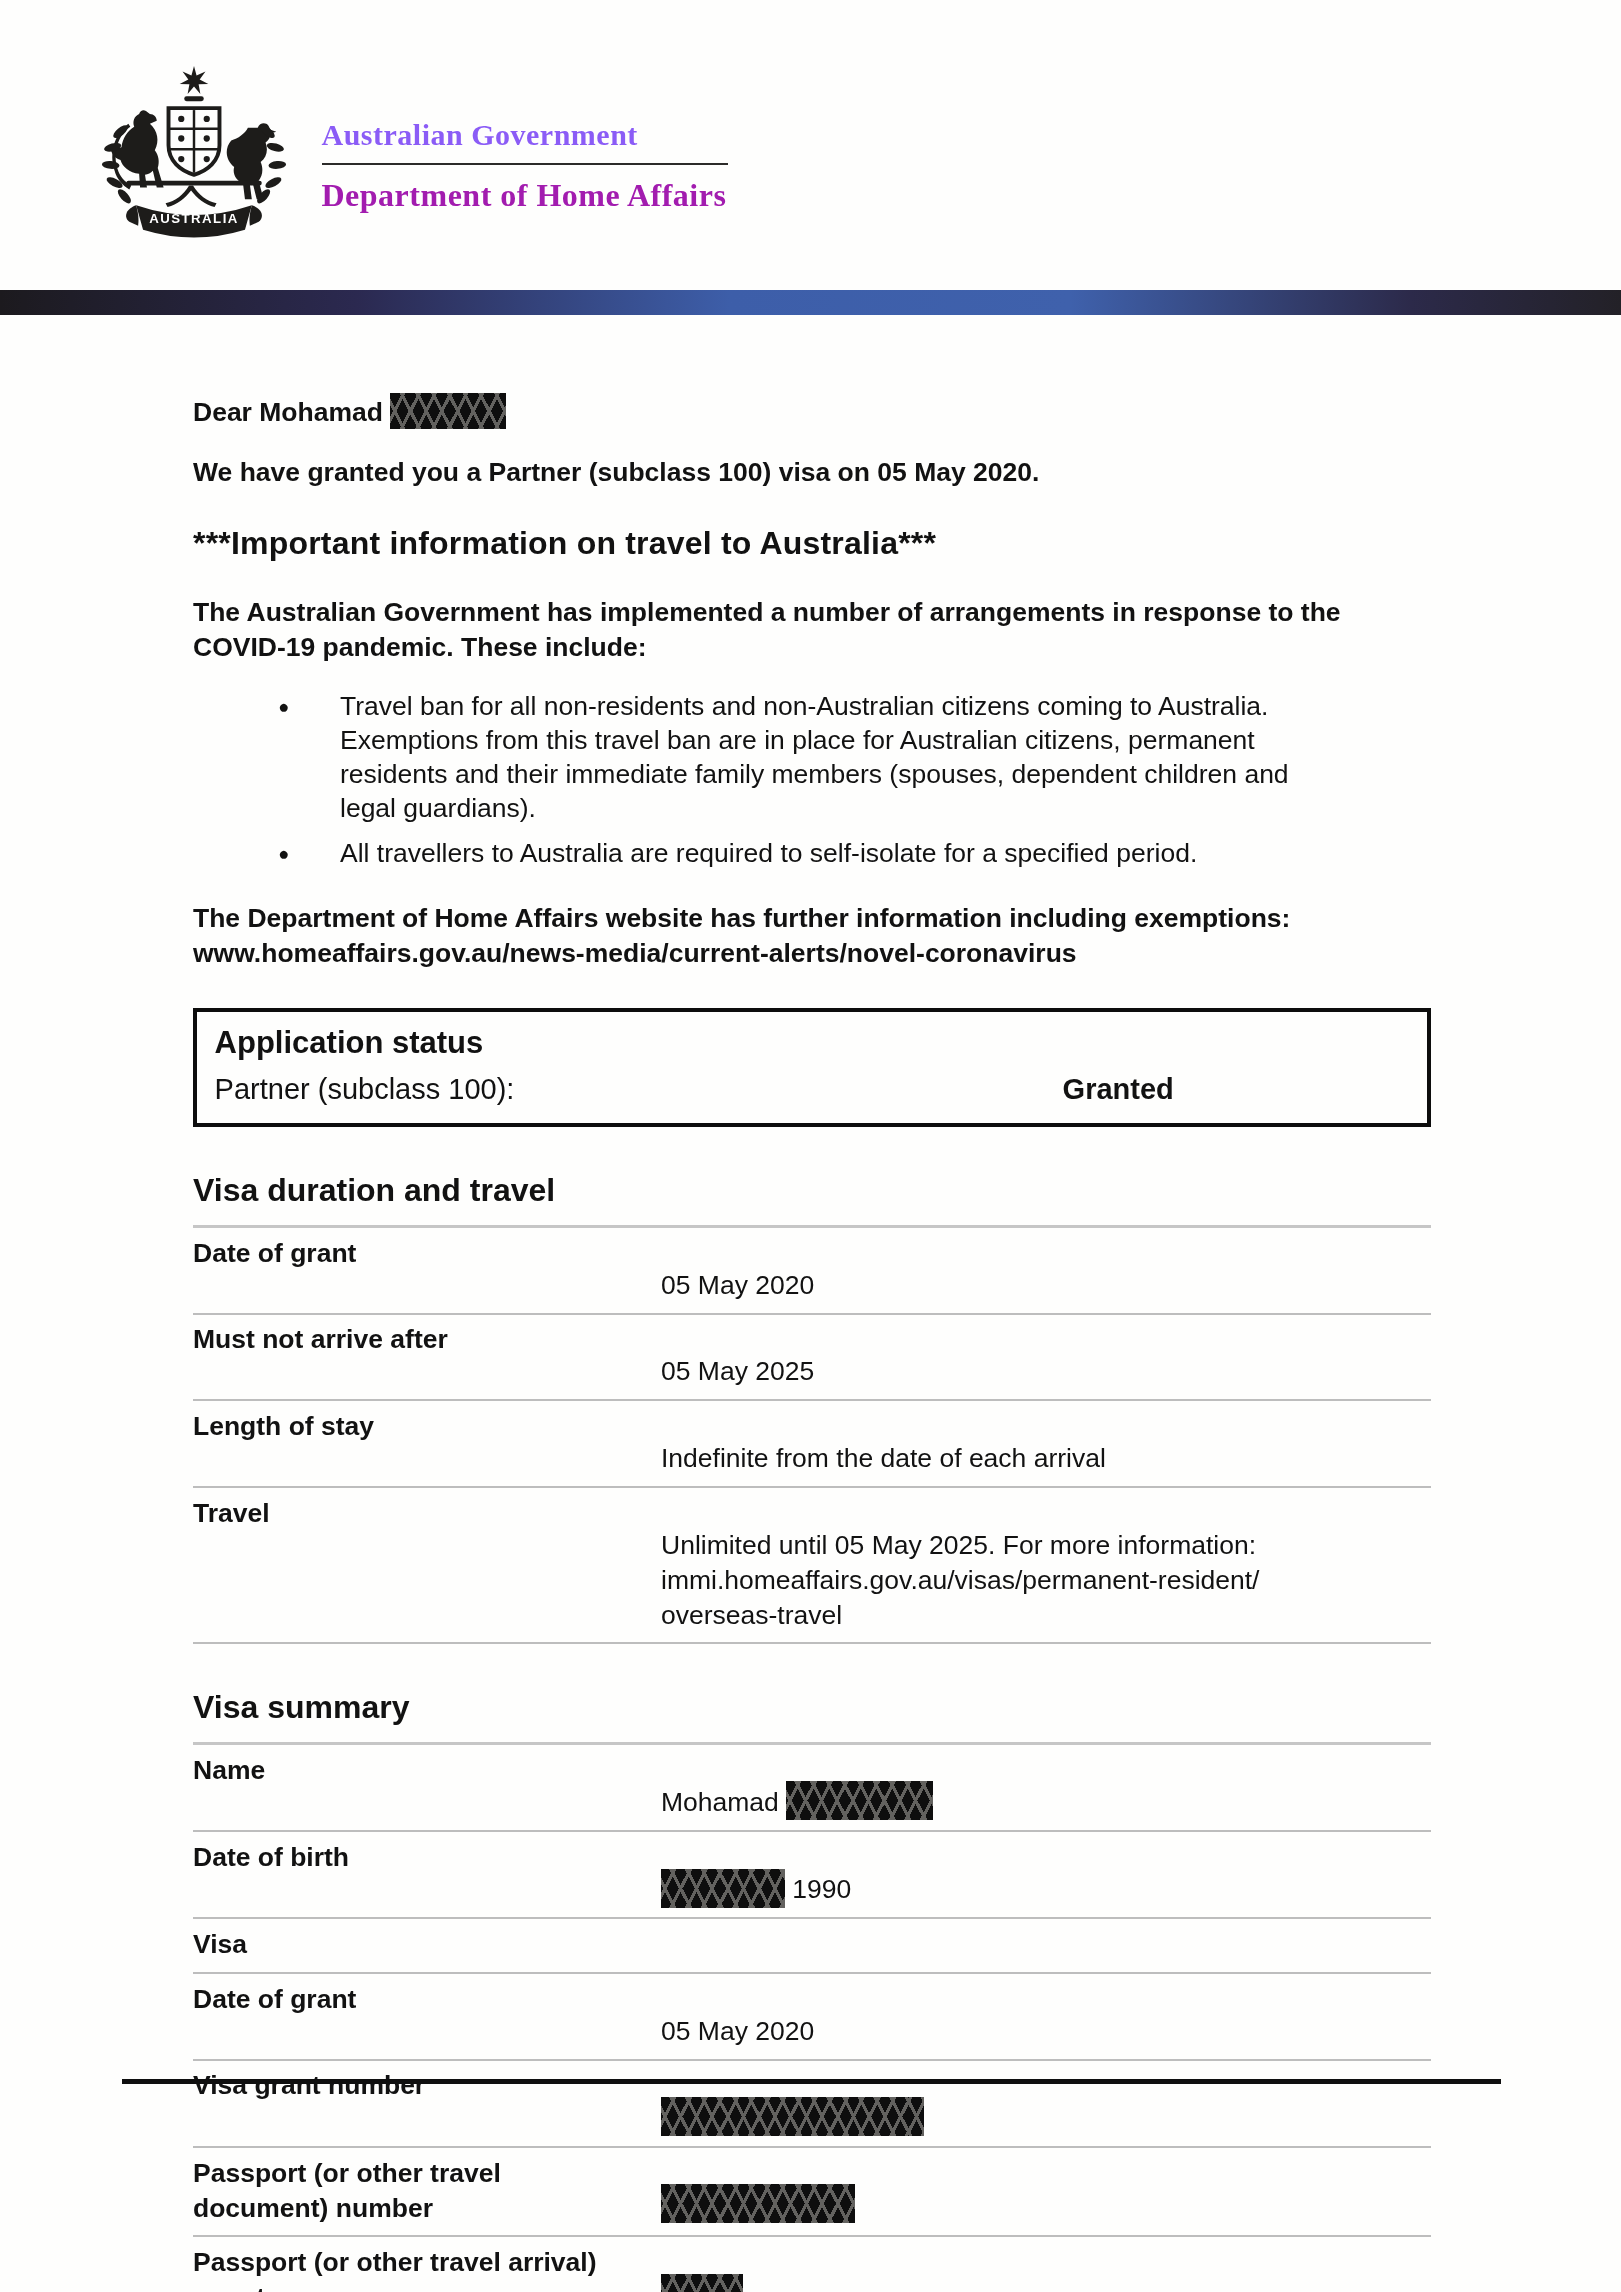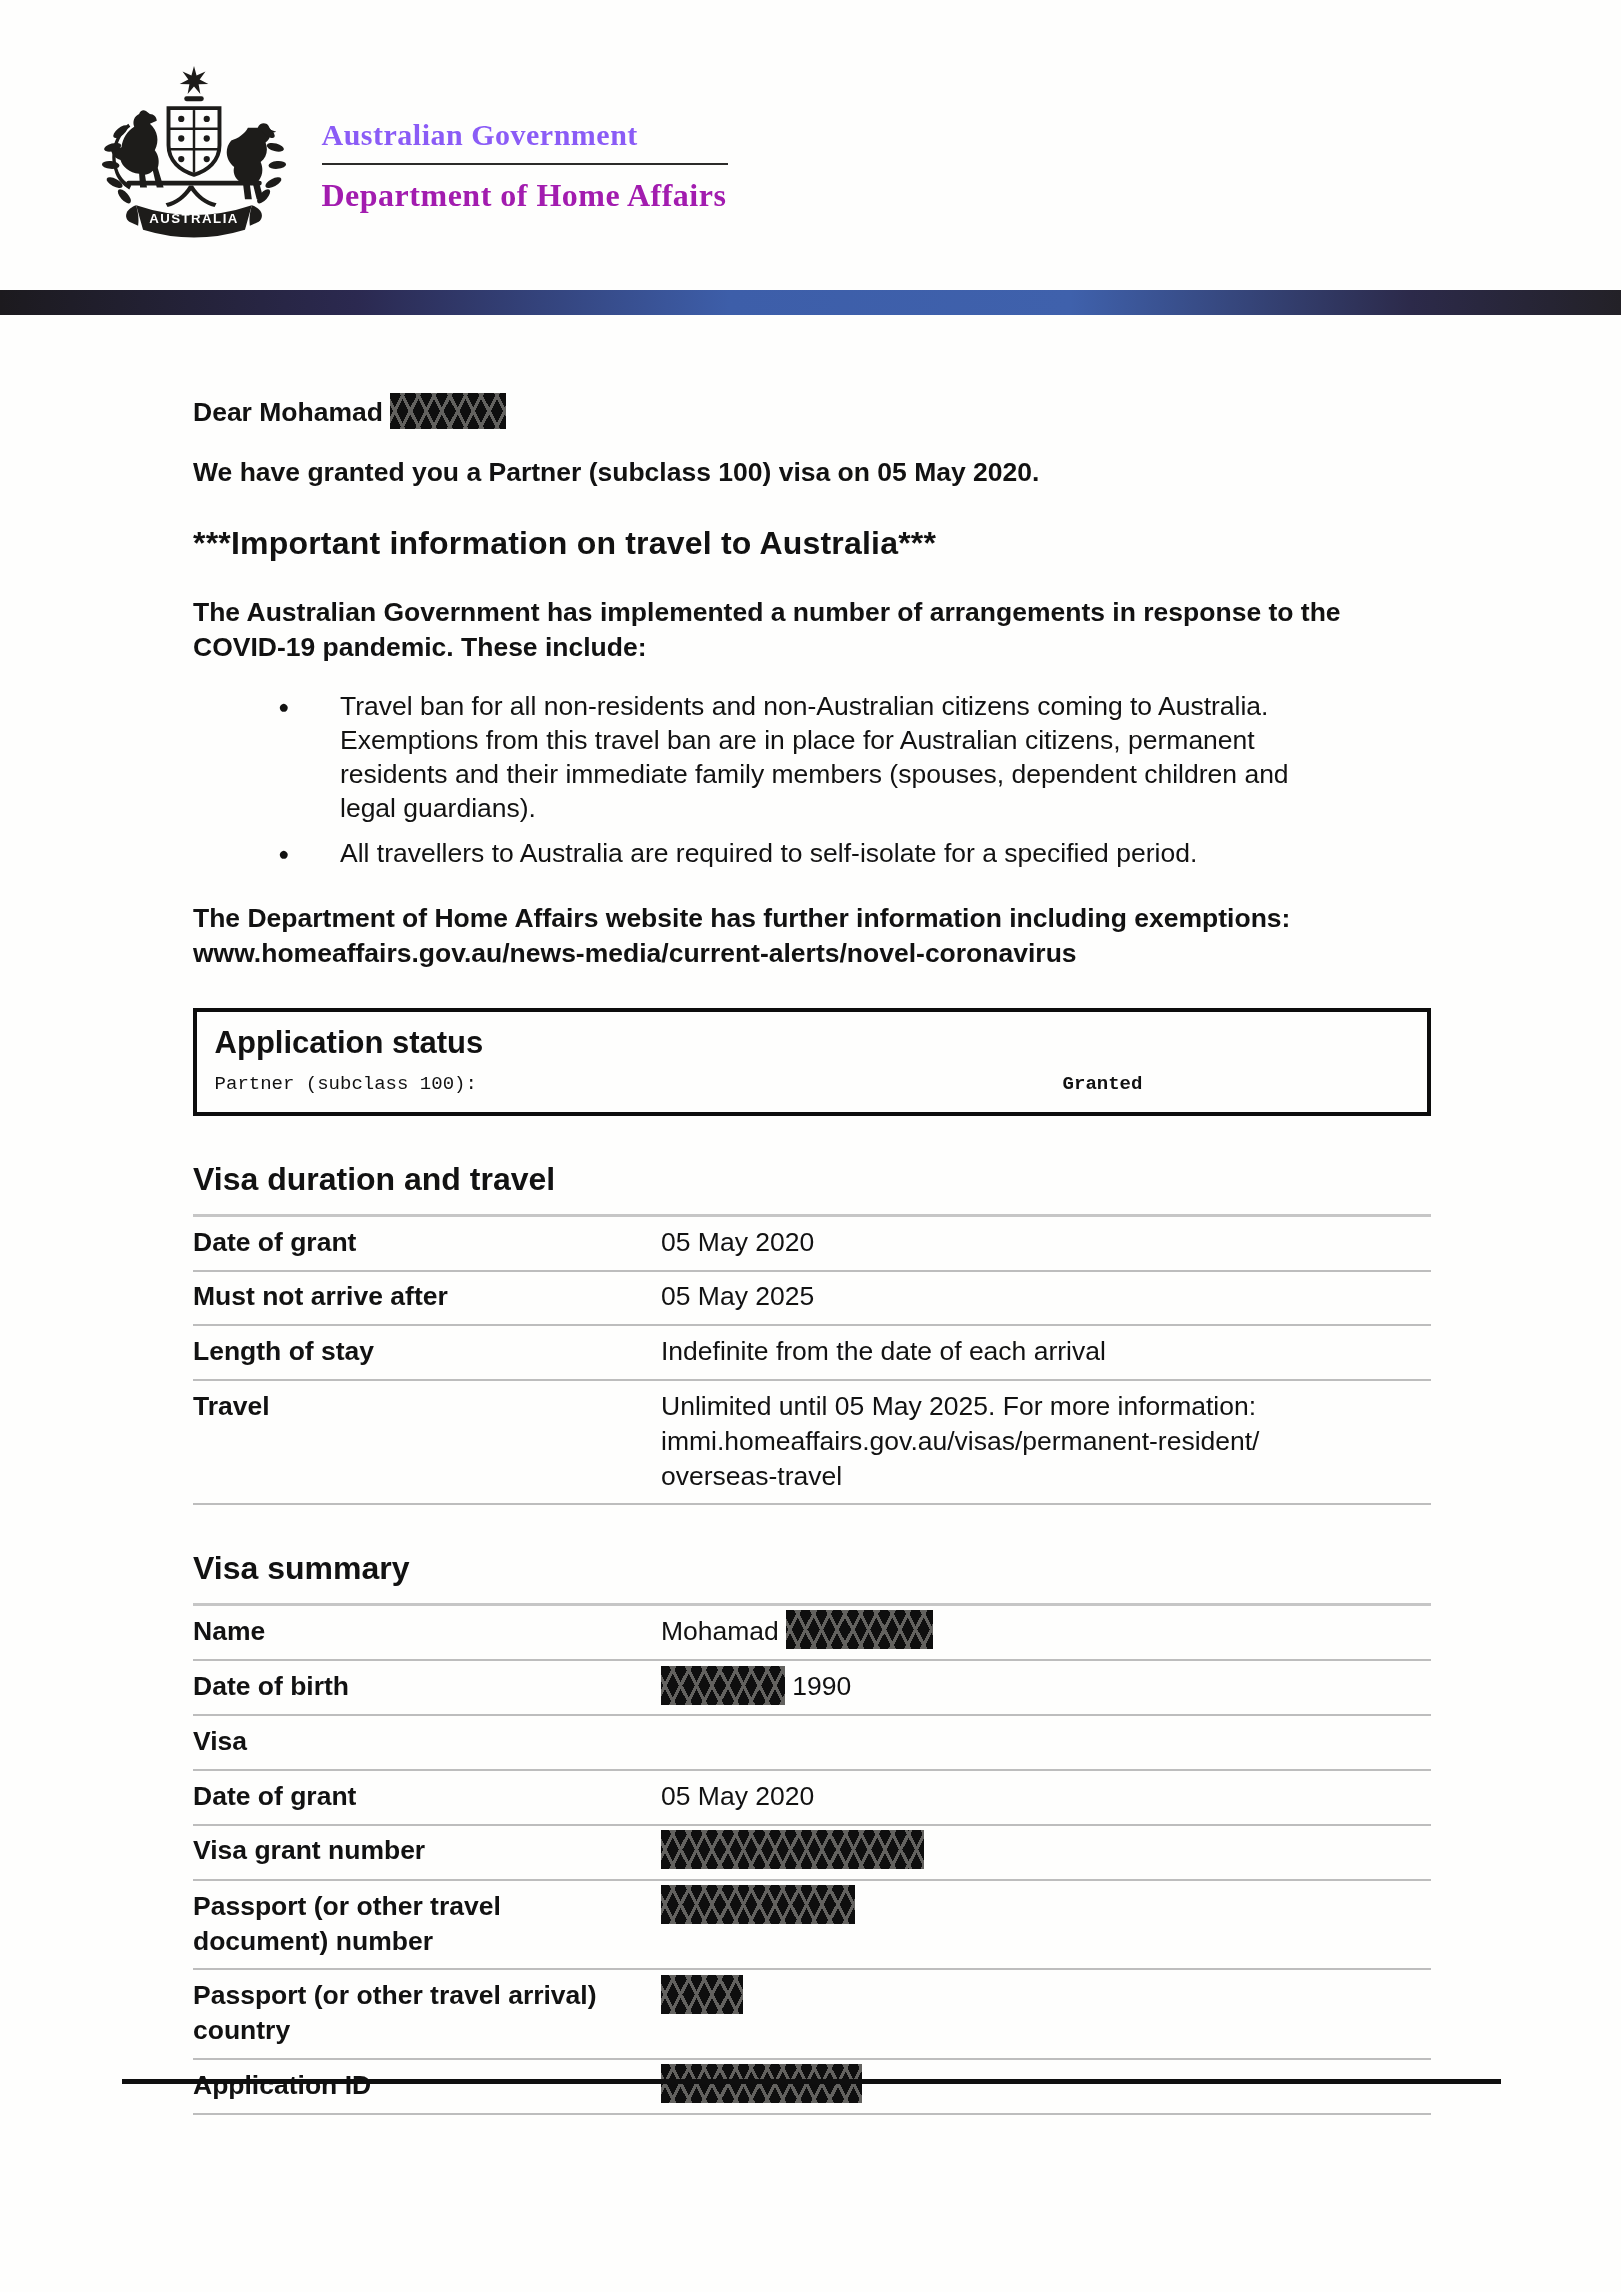--- a/index.html
+++ b/index.html
@@ -33,29 +33,29 @@
     display:inline-block;height:39px;vertical-align:middle;margin-top:-5.9px;
     background-color:#0e0e0e;
     background-image:
       repeating-linear-gradient(63deg, transparent 0 10.8px, #63625f 10.8px 14px),
       repeating-linear-gradient(117deg, transparent 0 10.8px, #63625f 10.8px 14px);
   }
   .greeting .redact{height:36px;}
   
   .status-box{margin-top:37px;border:4.9px solid #0d0d0d;padding:12.7px 17.6px 17.6px;}
   .status-title{font-size:31px;font-weight:bold;}
-  .status-row{display:flex;margin-top:11.8px;font-size:19px;font-family:Liberation Mono, monospace;}
+  .status-row{display:flex;margin-top:11.8px;font-size:29px;}
   .status-label{flex:0 0 848px;}
   .status-value{font-weight:bold;}
   
   .section-heading{margin:45px 0 0;font-size:32px;font-weight:bold;}
   .dtable{margin-top:15.7px;border-top:3.9px solid #c6c6c6;}
   .trow{display:flex;padding:7.8px 0 9.8px;border-bottom:2.9px solid #bdbdbd;font-size:26.5px;line-height:35px;gap:9px;}
   .tlabel{flex:0 0 459px;font-weight:bold;padding-right:35px;box-sizing:border-box;}
-  .tvalue{flex:1;}
+  .tvalue{flex:1;margin-top:32px;}
   
   .footer-line{position:absolute;left:122px;top:2079px;width:1379px;height:4.9px;background:#0f0f0f;}
 </style>
 </head>
 <body>
 
 <div class="page">
 
   <div class="header">
     <svg class="arms" viewBox="0 0 210 200" aria-hidden="true">

